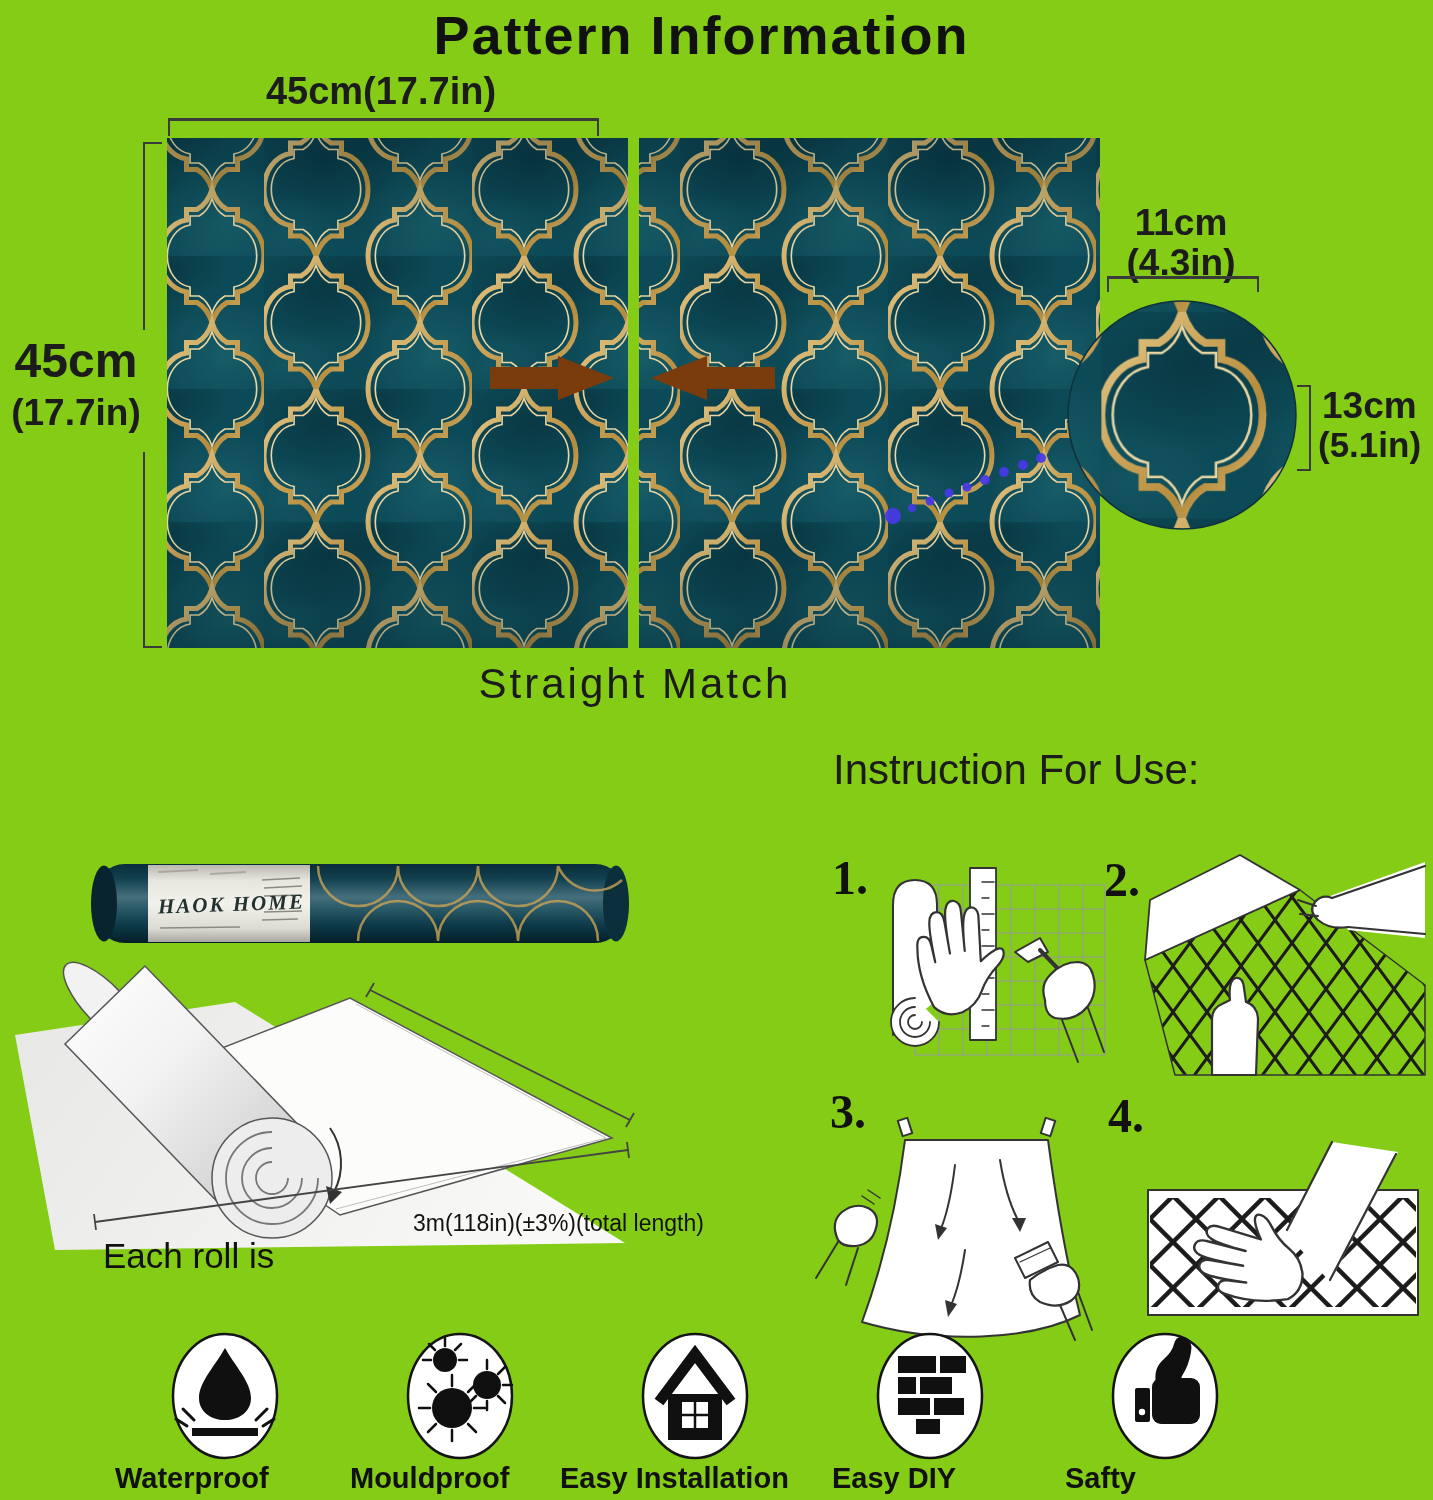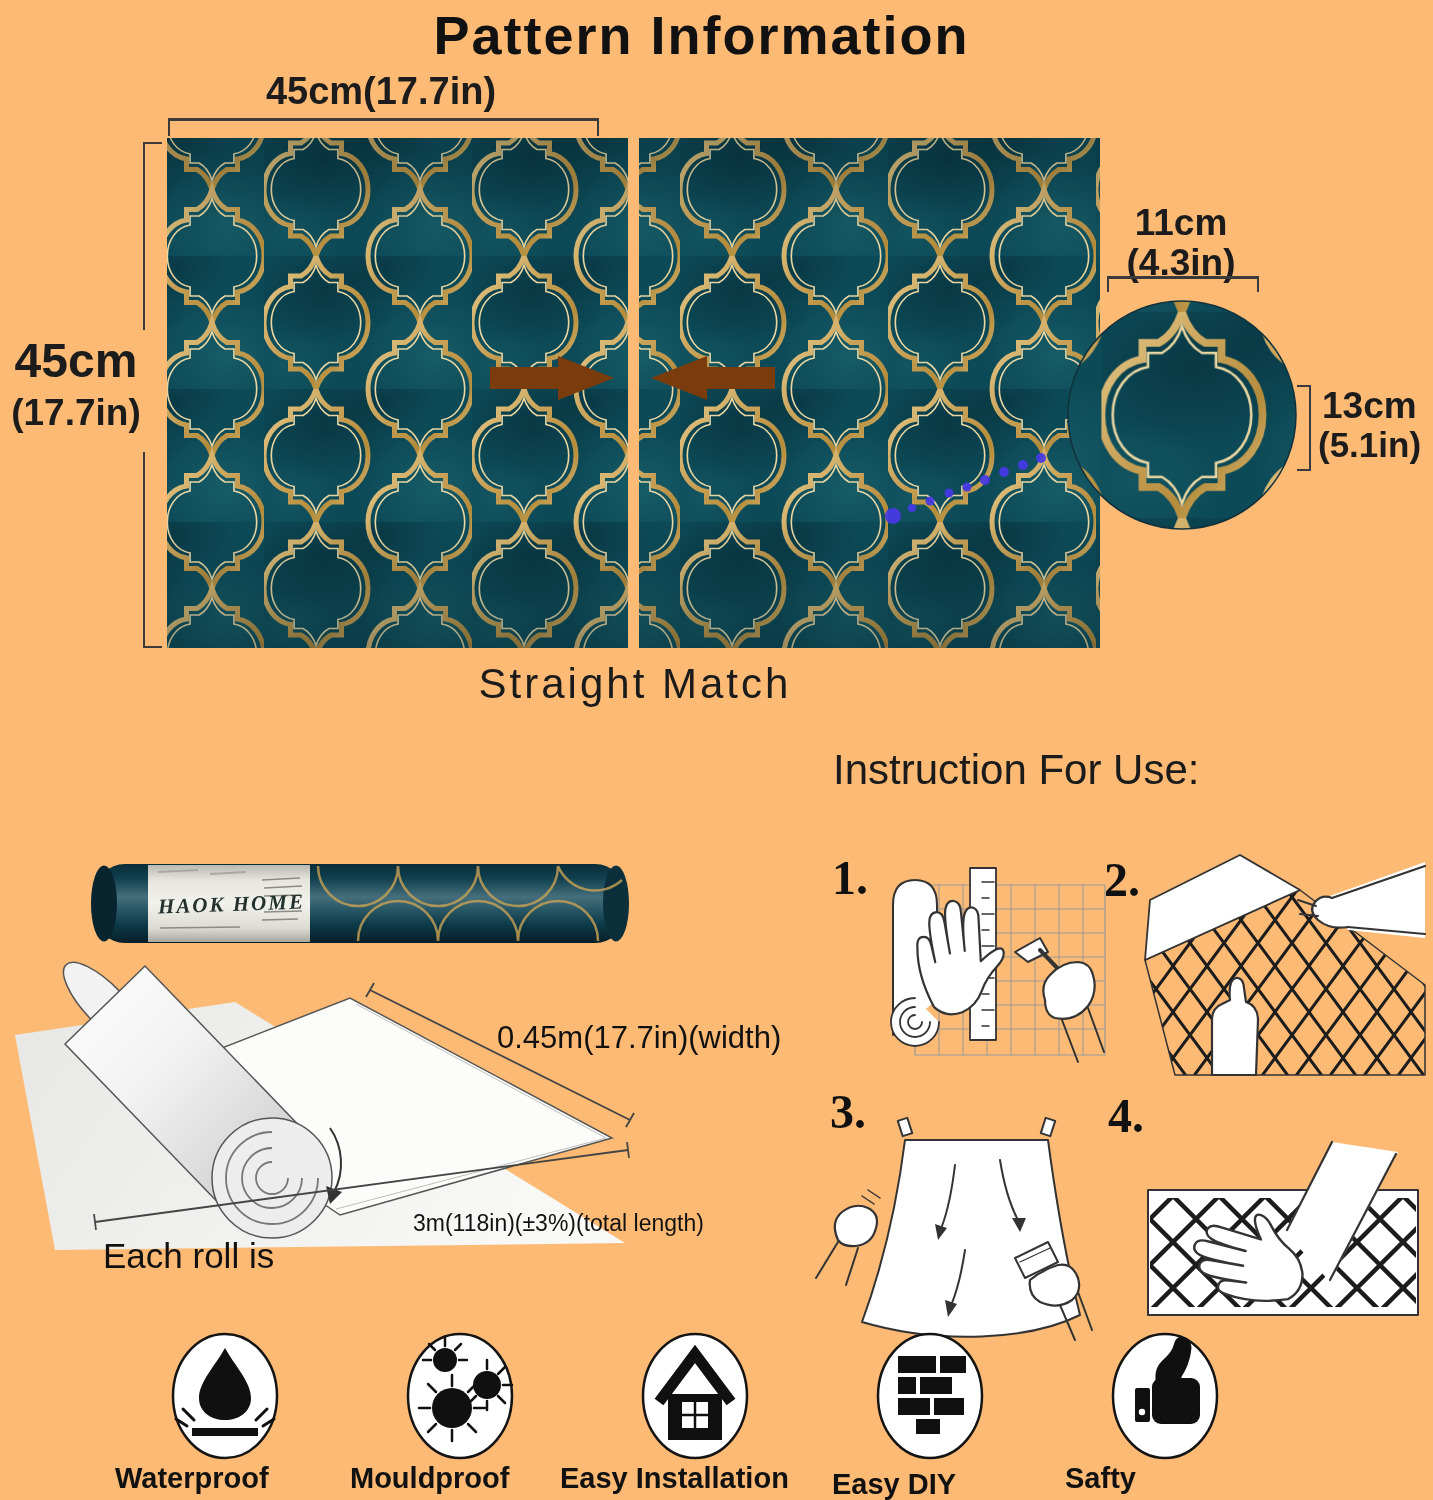--- a/index.html
+++ b/index.html
@@ -1,16 +1,16 @@
 <!DOCTYPE html>
 <html><head>
 <meta charset="utf-8">
 <style>
   html,body{margin:0;padding:0;background:#fff;}
-  #page{position:relative;width:1433px;height:1500px;background:#fdba74;overflow:hidden;
+  #page{position:relative;width:1433px;height:1500px;background:#84cc16;overflow:hidden;
         font-family:"Liberation Sans",sans-serif;color:#111;}
   #gfx{position:absolute;left:0;top:0;}
   .txt{position:absolute;white-space:nowrap;}
   .title{font-size:54px;font-weight:bold;letter-spacing:2px;text-align:center;left:0;right:30px;top:4px;}
   .dim{font-weight:bold;color:#1c1c1c;}
   .bracket-down{position:absolute;border-top:3px solid #3a3a3a;border-left:2px solid #3a3a3a;border-right:2px solid #3a3a3a;}
   .vbrk-top{position:absolute;border-left:2px solid #3a3a3a;border-top:2px solid #3a3a3a;}
   .vbrk-bot{position:absolute;border-left:2px solid #3a3a3a;border-bottom:2px solid #3a3a3a;}
   .vbrk-right{position:absolute;border-right:2px solid #3a3a3a;border-top:2px solid #3a3a3a;border-bottom:2px solid #3a3a3a;}
   .center{text-align:center;}
@@ -316,28 +316,27 @@
 <div class="vbrk-right" style="left:1297px;top:385px;width:12px;height:82px;"></div>
 <div class="txt dim" style="left:1322px;top:385px;font-size:37px;">13cm</div>
 <div class="txt dim" style="left:1318px;top:425px;font-size:35px;">(5.1in)</div>
 
 <div class="txt" style="left:833px;top:746px;font-size:42px;color:#1b1b1b;">Instruction For Use:</div>
 
 <div class="txt center" style="left:320px;top:660px;width:630px;font-size:42px;letter-spacing:3px;color:#1b1b1b;">Straight Match</div>
 
 <div class="txt brand" style="left:158px;top:892px;">HAOK HOME</div>
 
-<div class="txt" style="left:497px;top:1020px;font-size:31px;">0.45m(17.7in)(width)</div>
 <div class="txt" style="left:413px;top:1210px;font-size:23px;">3m(118in)(±3%)(total length)</div>
 <div class="txt" style="left:95px;top:1236px;font-size:35px;margin-left:8px;">Each roll is</div>
 
 <div class="txt stepnum" style="left:832px;top:850px;">1.</div>
 <div class="txt stepnum" style="left:1104px;top:852px;">2.</div>
 <div class="txt stepnum" style="left:830px;top:1084px;">3.</div>
 <div class="txt stepnum" style="left:1108px;top:1088px;">4.</div>
 
 <div class="featlabel" style="left:115px;width:220px;">Waterproof</div>
 <div class="featlabel" style="left:350px;width:220px;">Mouldproof</div>
 <div class="featlabel" style="left:560px;width:270px;">Easy Installation</div>
-<div class="featlabel" style="left:832px;width:196px;margin-top:6px;">Easy DIY</div>
+<div class="featlabel" style="left:832px;width:196px;">Easy DIY</div>
 <div class="featlabel" style="left:1065px;width:200px;">Safty</div>
 
 </div>
 
 </body></html>

